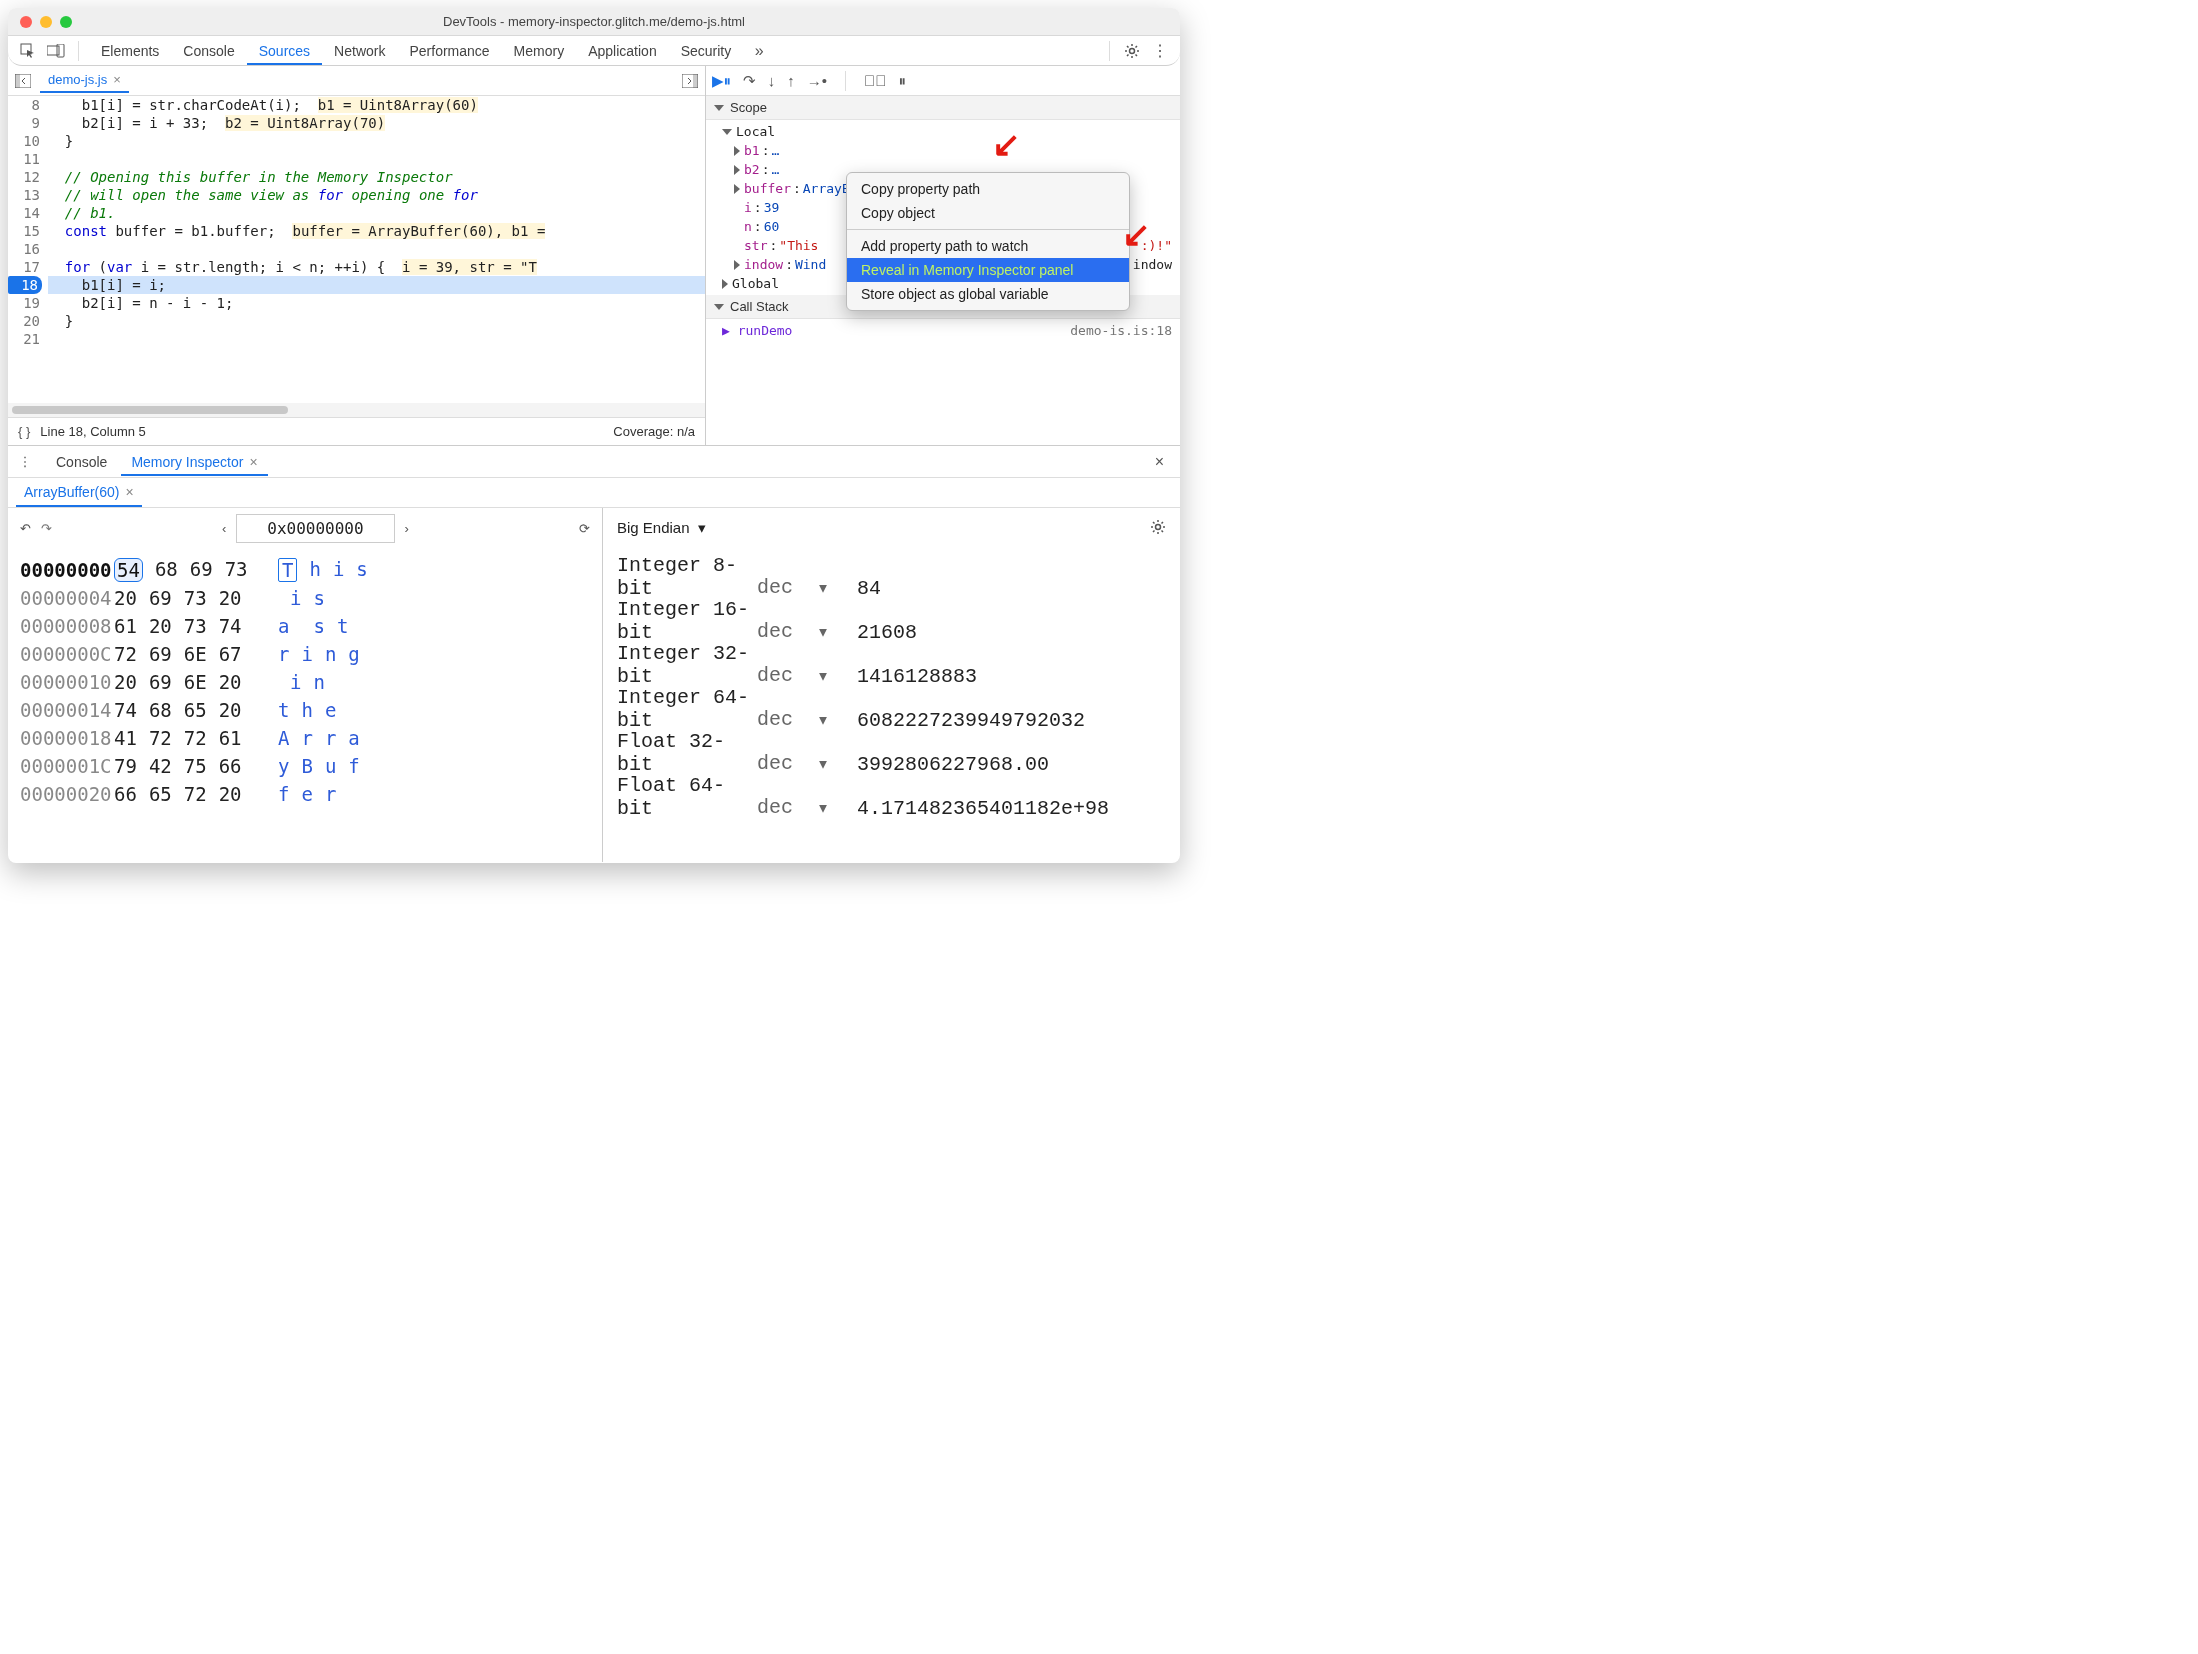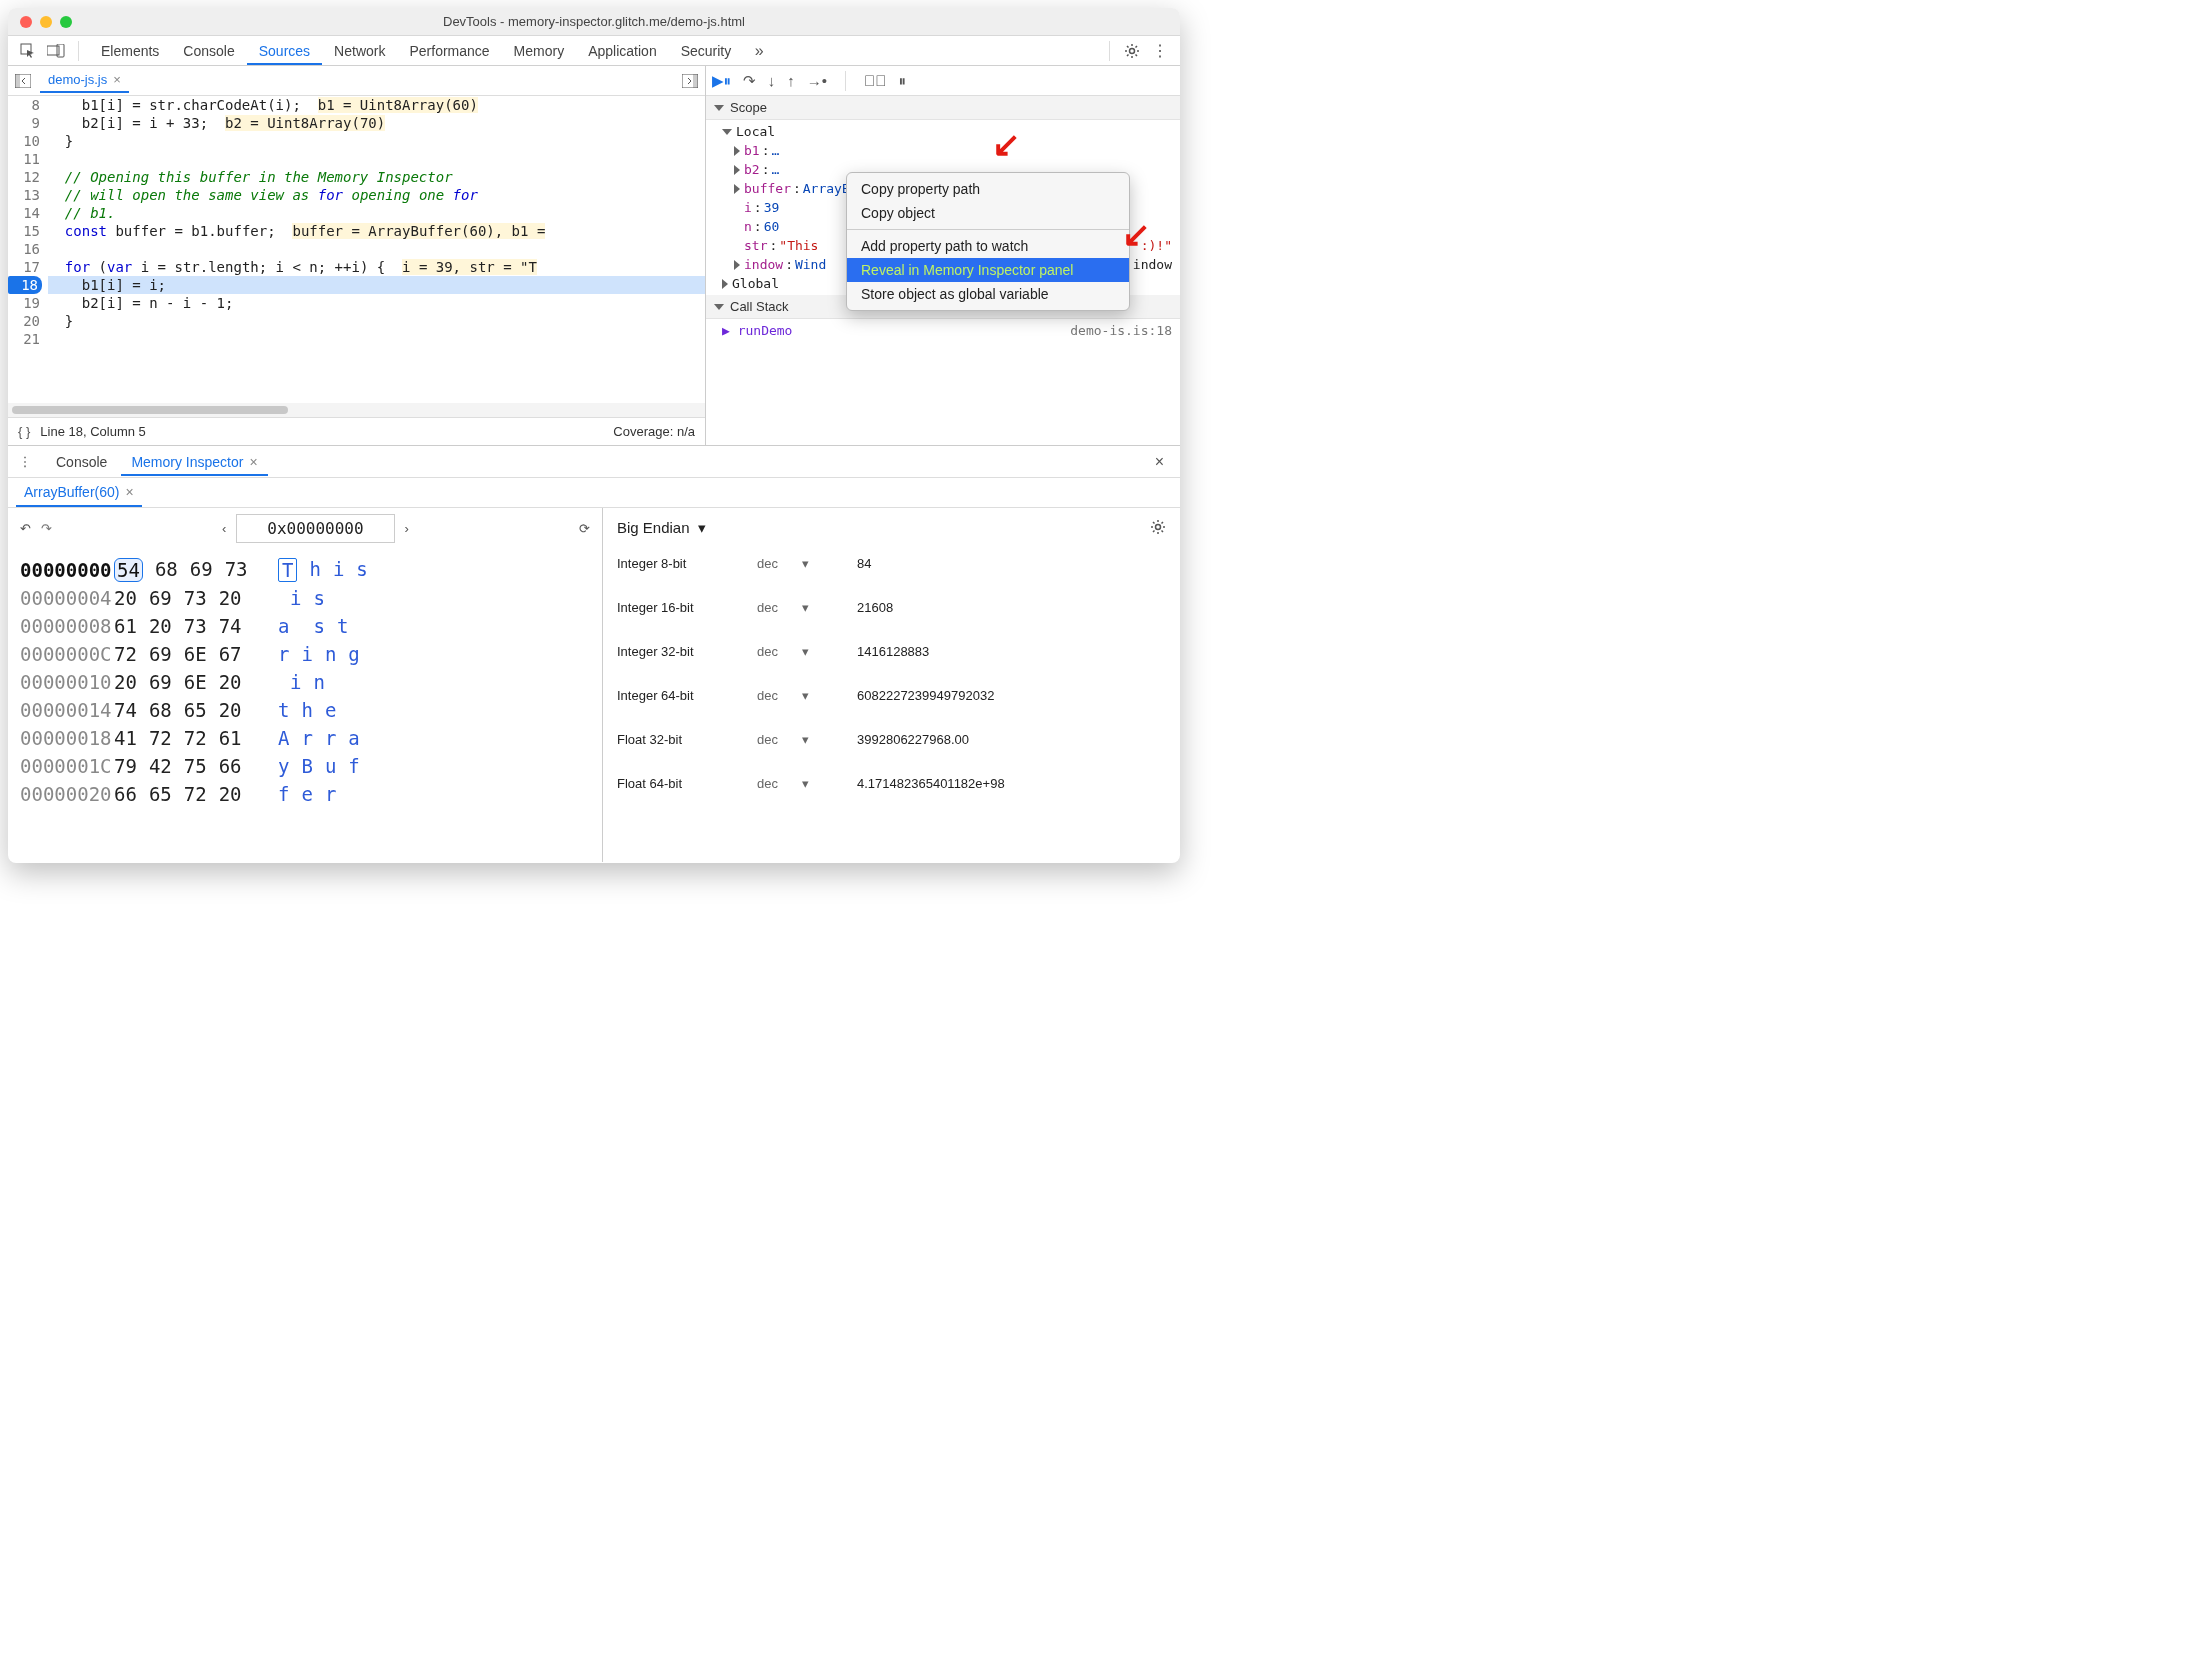--- a/index.html
+++ b/index.html
@@ -3,21 +3,21 @@
 <meta charset="utf-8">
 <style>
 * { box-sizing: border-box; margin: 0; padding: 0; }
 body { font-family: -apple-system, "Helvetica Neue", Arial, sans-serif; font-size: 13px; background: #fff; color: #222; width: 1213px; height: 912px; position: relative; overflow: hidden; }
 .window { width: 1172px; height: 855px; margin: 8px; border-radius: 8px; overflow: hidden; box-shadow: 0 10px 30px rgba(0,0,0,.25); background: #fff; position: relative; }
 .titlebar { height: 28px; background: #efefef; border-bottom: 1px solid #d8d8d8; display: flex; align-items: center; position: relative; }
 .traffic { display: flex; gap: 8px; margin-left: 12px; }
 .dot { width: 12px; height: 12px; border-radius: 50%; }
 .dot.r { background: #ff5f56; } .dot.y { background: #ffbd2e; } .dot.g { background: #27c93f; }
 .title { position: absolute; left: 0; right: 0; text-align: center; font-size: 13px; color: #444; }
-.toolbar { height: 30px; display: flex; align-items: center; border-bottom: 1px solid #d0d0d0; padding: 0 8px; gap: 4px; }
+.toolbar { height: 30px; display: flex; align-items: center; border-bottom: 1px solid #d0d0d0; padding: 0 8px; gap: 4px; border-radius: 14px; }
 .tb-icon { width: 24px; height: 24px; display: flex; align-items: center; justify-content: center; color: #555; cursor: pointer; }
 .vsep { width: 1px; height: 20px; background: #ddd; margin: 0 6px; }
 .tab { padding: 6px 12px; color: #444; cursor: pointer; font-size: 14px; }
 .tab.active { color: #1a73e8; border-bottom: 2px solid #1a73e8; padding-bottom: 4px; }
 .middle { display: flex; height: 380px; border-bottom: 1px solid #ccc; }
 .left { flex: 1; min-width: 0; border-right: 1px solid #ccc; display: flex; flex-direction: column; }
 .left-tabs { height: 30px; display: flex; align-items: center; border-bottom: 1px solid #ddd; padding: 0 4px; gap: 6px; }
 .small-icon { width: 22px; height: 22px; display: flex; align-items: center; justify-content: center; color: #555; cursor: pointer; }
 .file-tab { display: flex; align-items: center; padding: 4px 8px; color: #1a73e8; border-bottom: 2px solid #1a73e8; gap: 6px; font-size: 13px; }
 .close-x { color: #888; cursor: pointer; }
@@ -63,21 +63,21 @@
 .hex-row { display: flex; gap: 14px; font-family: Menlo, monospace; font-size: 19px; height: 28px; align-items: center; }
 .hex-row .addr { width: 80px; color: #888; }
 .hex-row .addr.first { color: #111; font-weight: 600; }
 .hex-row .bytes { width: 150px; display: flex; gap: 12px; }
 .hex-row .byte.sel { background: #e8f0fe; border: 1px solid #1a73e8; padding: 0 2px; border-radius: 6px; color: #111; }
 .hex-row .ascii { display: flex; gap: 12px; color: #2e5bd8; }
 .hex-row .ascii .ch.sel { border: 1px solid #1a73e8; padding: 0 3px; border-radius: 2px; }
 .valpane { flex: 1; display: flex; flex-direction: column; }
 .val-top { height: 40px; display: flex; align-items: center; justify-content: space-between; padding: 0 14px; font-size: 15px; }
 .val-list { flex: 1; padding: 8px 14px 0 14px; }
-.vrow { display: flex; align-items: flex-start; height: 44px; font-size: 13px; }
+.vrow { display: flex; align-items: flex-end; height: 44px; font-size: 20px; font-family: Liberation Mono, monospace; }
 .vrow .lab { width: 140px; } .vrow .fmt { width: 100px; color: #666; display: flex; align-items: center; gap: 6px; }
 .vrow .num { flex: 1; }
 .ic-btn { cursor: pointer; color: #555; }
 .ghost { color: #777; }
 .right-x { margin-left: auto; color: #555; cursor: pointer; padding: 0 10px; font-size: 16px; }
 </style>
 </head>
 <body>
 
 <div class="window">

